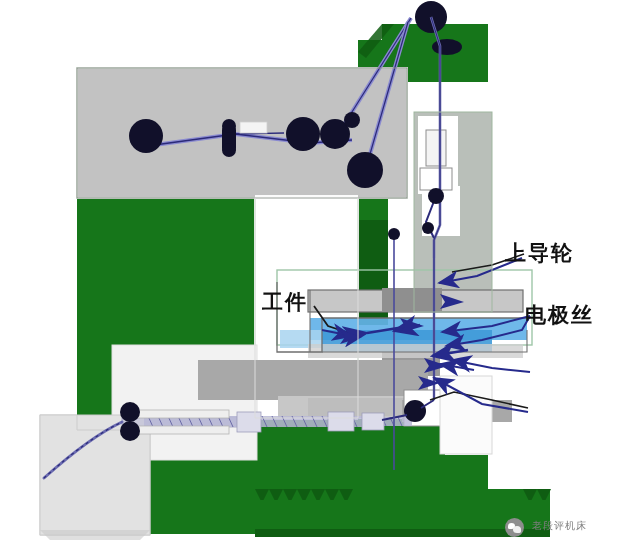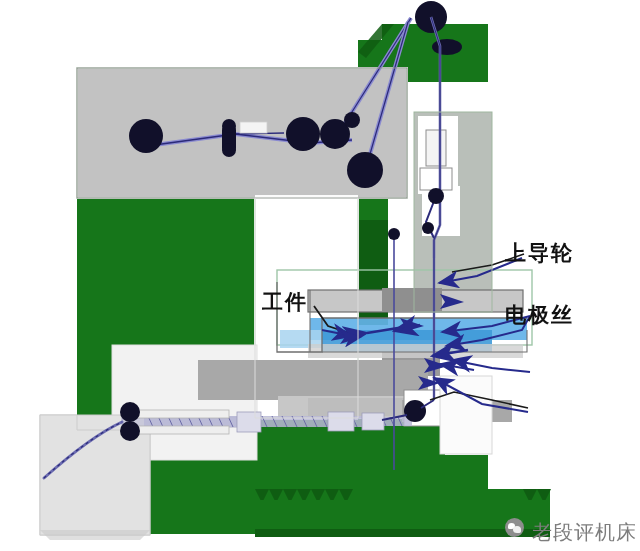--- a/index.html
+++ b/index.html
@@ -13,21 +13,21 @@
     font-weight:700;
     font-size:21px;
     color:#111111;
     letter-spacing:2px;
     white-space:nowrap;
     line-height:1;
   }
   .wm{
     position:absolute;
     font-family:"DejaVu Sans","Liberation Sans",sans-serif;
-    font-size:20px;
+    font-size:10px;
     color:#7d7d7d;
     white-space:nowrap;
     letter-spacing:1px;
   }
   .wm-icon{
     position:absolute;
     width:19px;height:19px;border-radius:50%;
     background:#8d8d8d;
   }
   .wm-icon:before{
@@ -244,21 +244,21 @@
     <g fill="none" stroke="#8d8d8d" stroke-width="1">
       <rect x="55" y="68" width="330" height="130"></rect>
       <rect x="392" y="112" width="78" height="200" stroke="#9fb79f"></rect>
       <path d="M233 198 L336 198 L336 418 L233 418 Z" stroke="#dcdcdc"></path>
     </g>
 
   </svg>
 
   <div class="lbl" style="left:505px;top:243px">上导轮</div>
 
-  <div class="lbl" style="left:505px;top:305px">电极丝</div>
+  <div class="lbl" style="left:525px;top:305px">电极丝</div>
 
 
 
   <div class="lbl" style="left:262px;top:292px">工件</div>
 
   <div class="wm-icon" style="left:505px;top:518px"></div>
   <div class="wm" style="left:532px;top:519px">老段评机床</div>
 
 </div>
 

